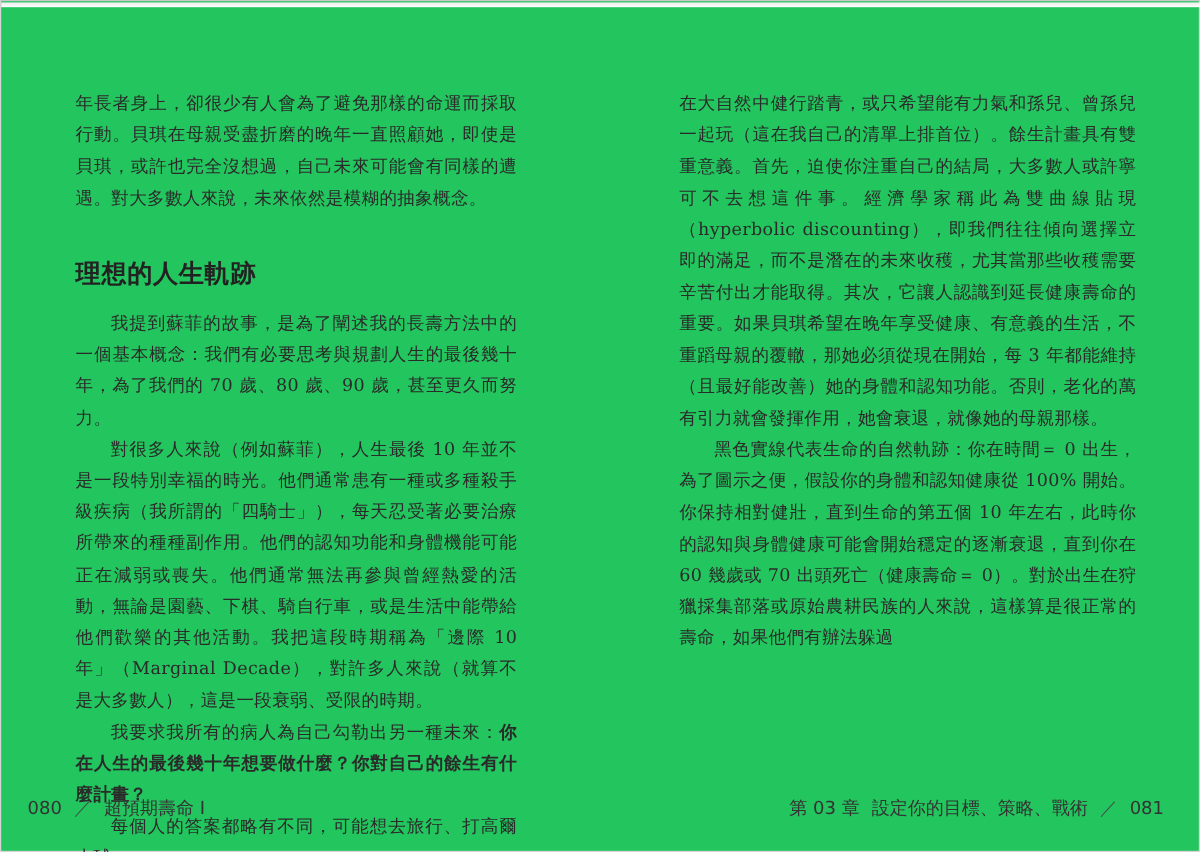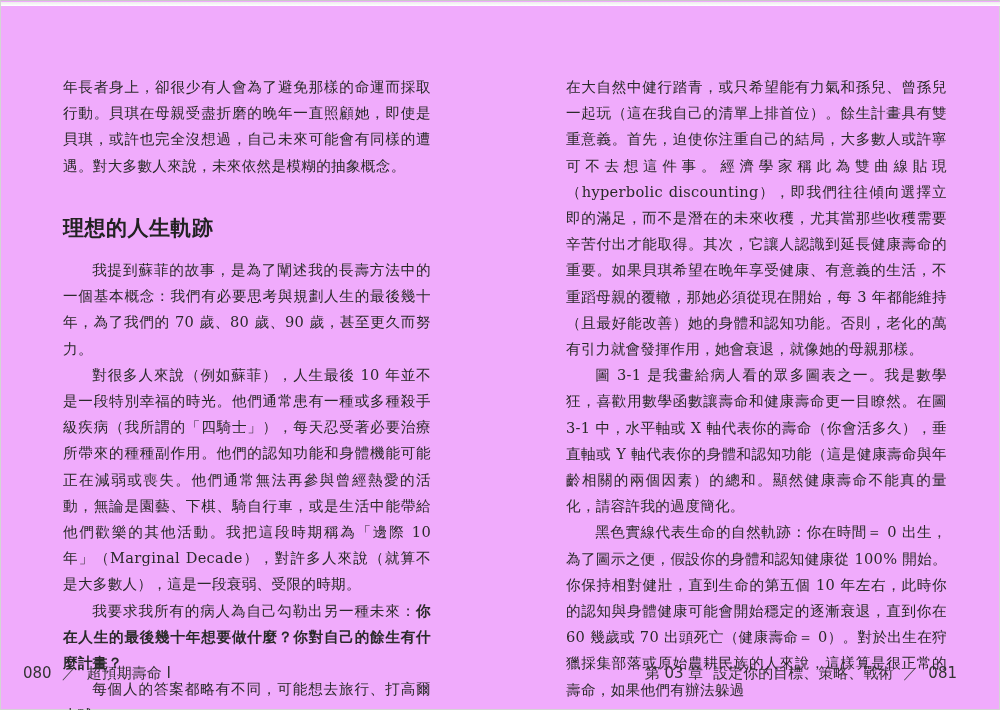--- a/index.html
+++ b/index.html
@@ -12,21 +12,21 @@
       height: 710px;
       position: relative;
       overflow: hidden;
       font-family: "DejaVu Serif", "Liberation Serif", serif;
       color: #2a2a2a;
     }
     .spread {
       position: absolute;
       left: 0; top: 0;
       width: 1000px; height: 710px;
-      background: #f0abfc;
+      background: #22c55e;
       border-top: 1px solid #c9c9c9;
       border-left: 1px solid #d4d4d4;
       border-right: 1px solid #d4d4d4;
       border-bottom: 1px solid #d4d4d4;
       box-sizing: border-box;
     }
     .top-shade {
       position: absolute;
       left: 0; top: 1px; width: 1000px; height: 4px;
       background: linear-gradient(#ececec, #ffffff);
@@ -66,21 +66,21 @@
 
     .footer {
       position: absolute;
       top: 663px;
       font-family: "DejaVu Sans", "Liberation Sans", sans-serif;
       font-size: 15px;
       color: #333;
       white-space: nowrap;
     }
     .footer-left { left: 22px; }
-    .footer-right { right: 44px; }
+    .footer-right { right: 31px; }
     .footer .sep { margin: 0 10px; color: #444; }
     .footer .chap { margin-right: 10px; }
   </style>
 </head>
 <body>
 
 <div class="spread">
   <div class="top-shade"></div>
 
   <div class="page page-left">
@@ -98,21 +98,20 @@
     </div>
 
     <div class="footer footer-left">
       <span>080</span><span class="sep">／</span><span>超預期壽命 I</span>
     </div>
   </div>
 
   <div class="page page-right">
     <div class="text-block" style="top:73px;">
       <p class="para">在大自然中健行踏青，或只希望能有力氣和孫兒、曾孫兒一起玩（這在我自己的清單上排首位）。餘生計畫具有雙重意義。首先，迫使你注重自己的結局，大多數人或許寧可不去想這件事。經濟學家稱此為雙曲線貼現（hyperbolic discounting），即我們往往傾向選擇立即的滿足，而不是潛在的未來收穫，尤其當那些收穫需要辛苦付出才能取得。其次，它讓人認識到延長健康壽命的重要。如果貝琪希望在晚年享受健康、有意義的生活，不重蹈母親的覆轍，那她必須從現在開始，每 3 年都能維持（且最好能改善）她的身體和認知功能。否則，老化的萬有引力就會發揮作用，她會衰退，就像她的母親那樣。</p>
-      <p class="para indent">圖 3-1 是我畫給病人看的眾多圖表之一。我是數學狂，喜歡用數學函數讓壽命和健康壽命更一目瞭然。在圖 3-1 中，水平軸或 X 軸代表你的壽命（你會活多久），垂直軸或 Y 軸代表你的身體和認知功能（這是健康壽命與年齡相關的兩個因素）的總和。顯然健康壽命不能真的量化，請容許我的過度簡化。</p>
       <p class="para indent">黑色實線代表生命的自然軌跡：你在時間＝ 0 出生，為了圖示之便，假設你的身體和認知健康從 100% 開始。你保持相對健壯，直到生命的第五個 10 年左右，此時你的認知與身體健康可能會開始穩定的逐漸衰退，直到你在 60 幾歲或 70 出頭死亡（健康壽命＝ 0）。對於出生在狩獵採集部落或原始農耕民族的人來說，這樣算是很正常的壽命，如果他們有辦法躲過</p>
     </div>
 
     <div class="footer footer-right">
       <span class="chap">第 03 章</span><span>設定你的目標、策略、戰術</span><span class="sep">／</span><span>081</span>
     </div>
   </div>
 </div>
 
 </body></html>

